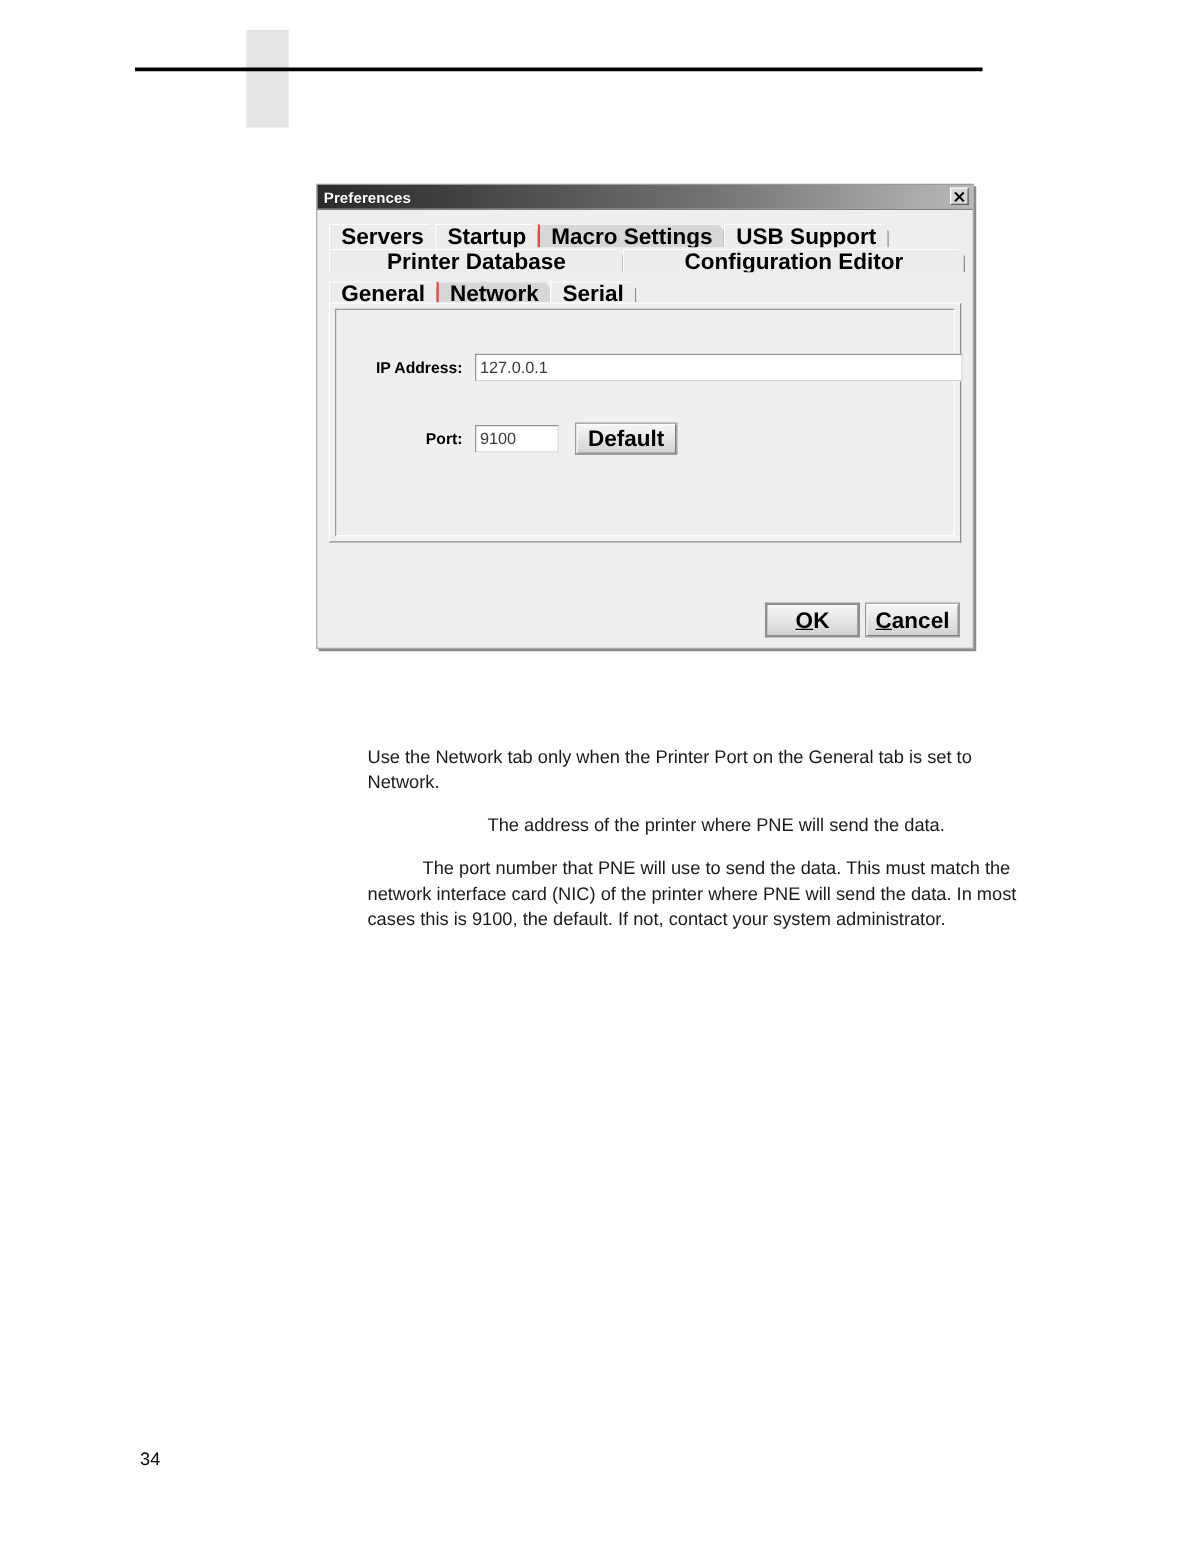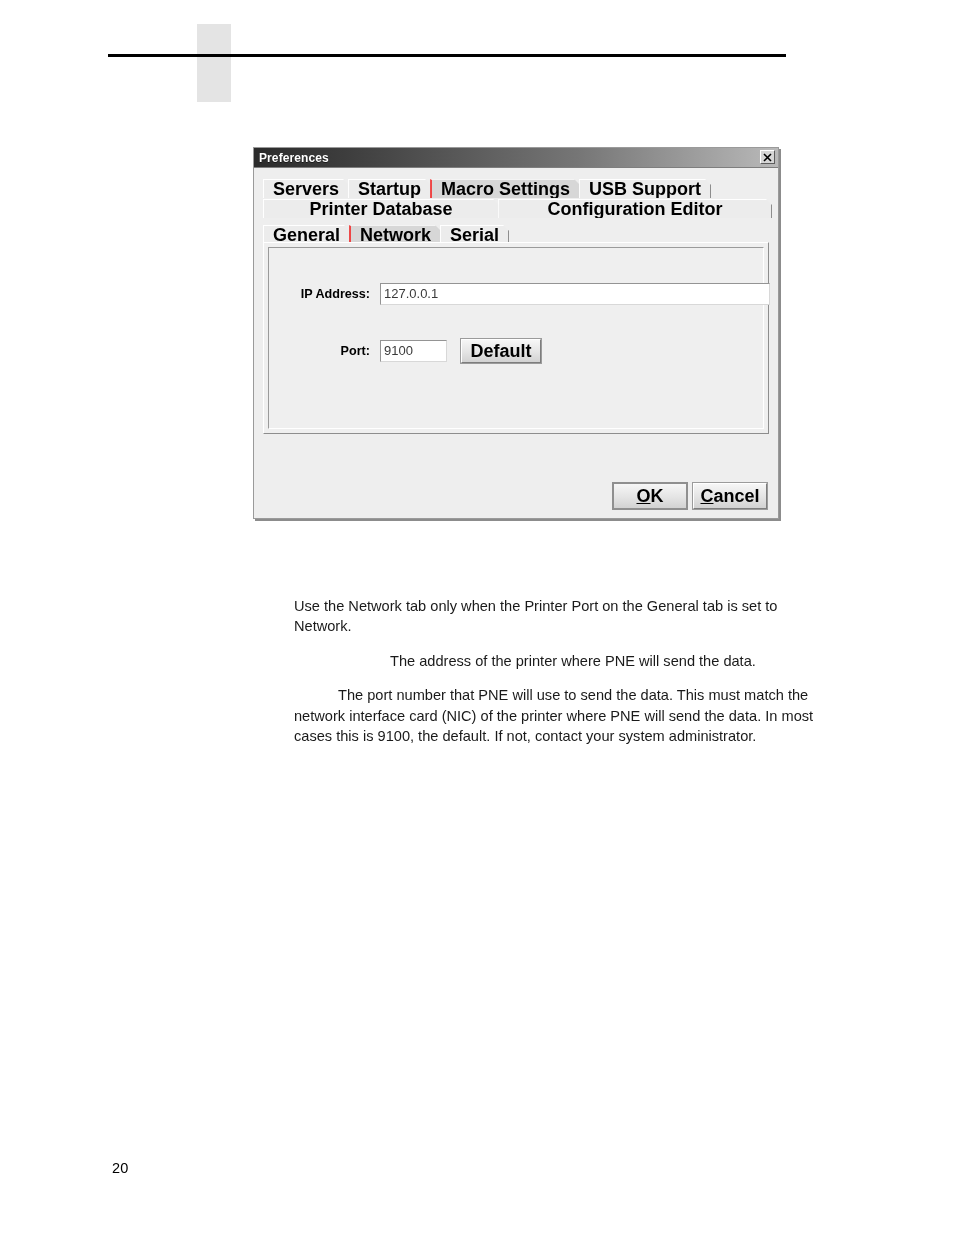--- a/index.html
+++ b/index.html
@@ -328,13 +328,13 @@
 </div>
 
 <div class="body-copy">
   <p>Use the Network tab only when the Printer Port on the General tab is set to Network.</p>
   <div class="para-gap"></div>
   <p class="indent-lg">The address of the printer where PNE will send the data.</p>
   <div class="para-gap"></div>
   <p class="indent-sm">The port number that PNE will use to send the data. This must match the network interface card (NIC) of the printer where PNE will send the data. In most cases this is 9100, the default. If not, contact your system administrator.</p>
 </div>
 
-<div class="page-number">20</div>
+<div class="page-number">34</div>
 
 </body></html>

